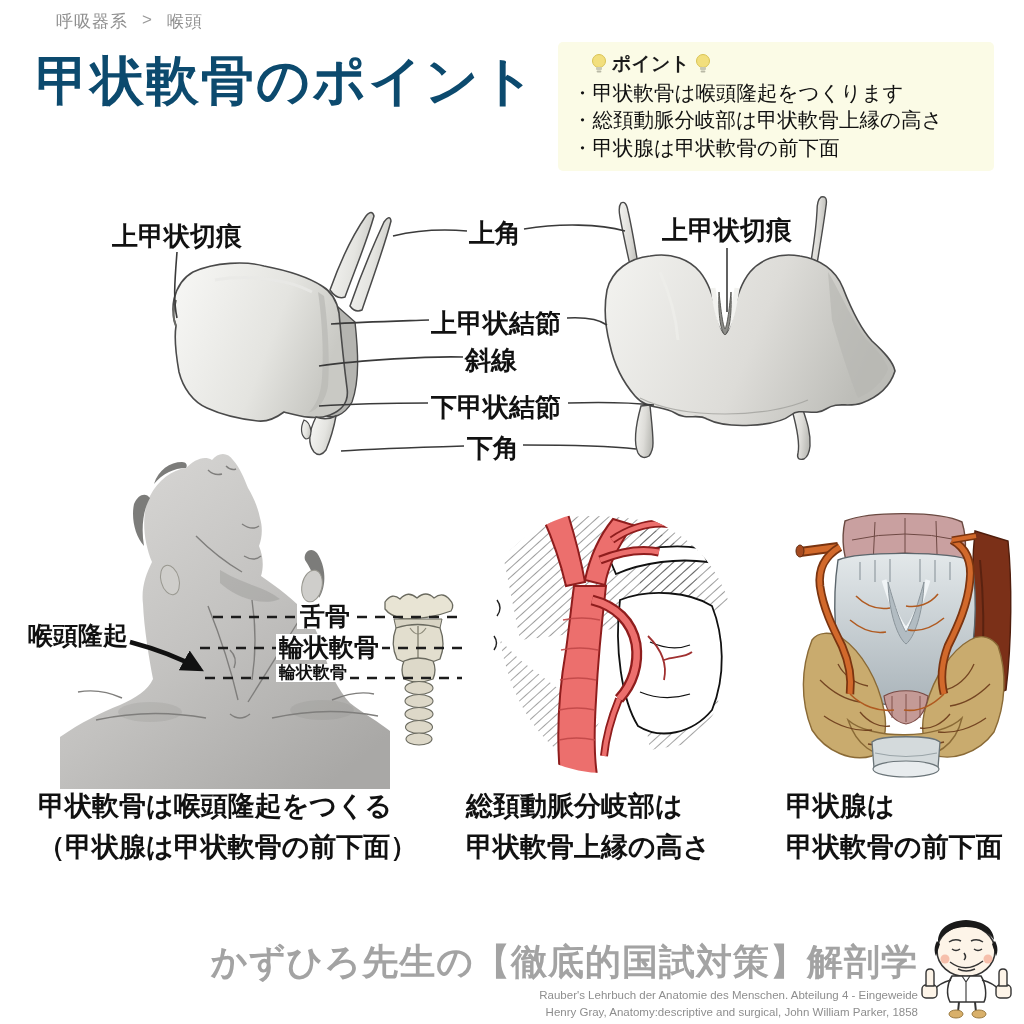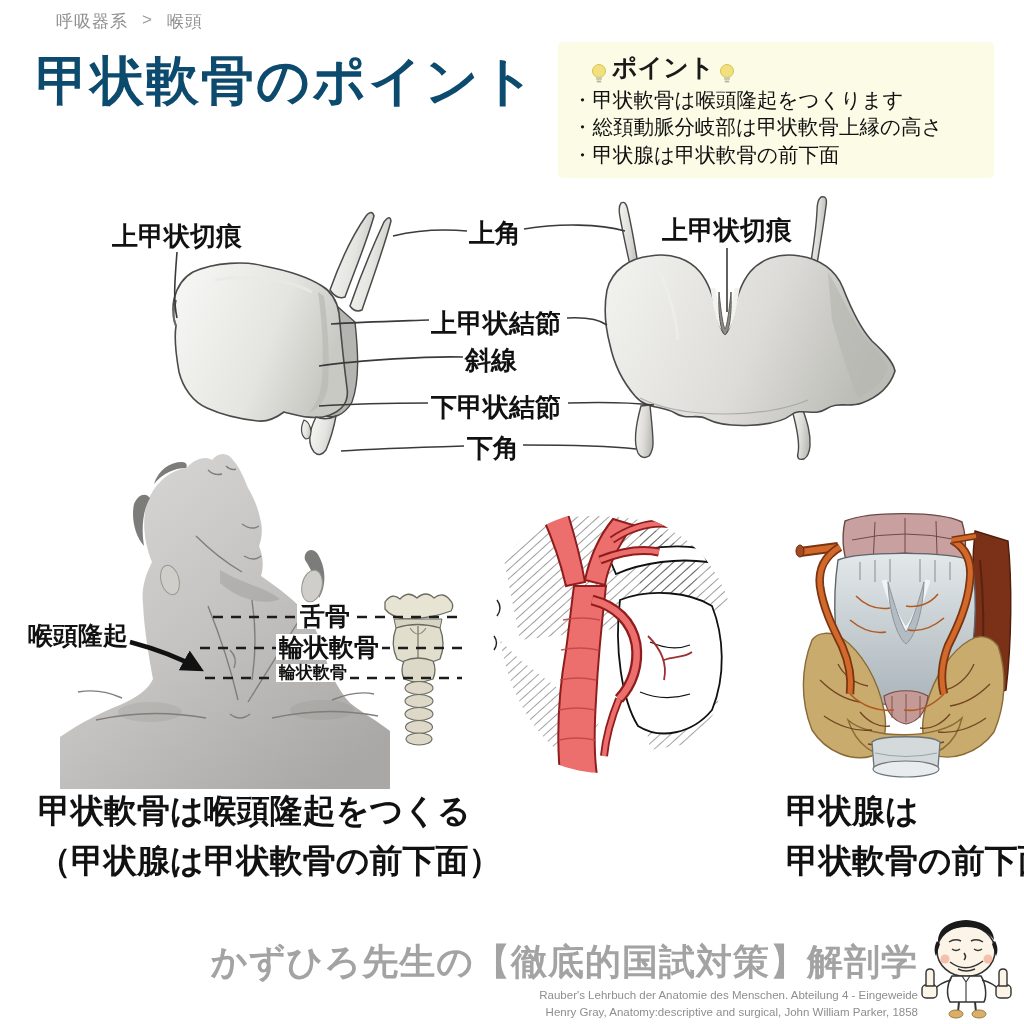--- a/index.html
+++ b/index.html
@@ -10,29 +10,29 @@
   }
   .abs{position:absolute;}
   
   .breadcrumb{left:40px;top:10px;font-size:17px;color:#8f8f8f;letter-spacing:1px;display:flex;gap:14px;padding-left:16px;}
   .breadcrumb .sep{color:#9a9a9a;}
   
   .page-title{left:36px;top:46px;font-size:53px;font-weight:800;letter-spacing:2px;color:#0c4a6e;}
   
   .point-box{left:558px;top:42px;width:436px;box-sizing:border-box;background:#fbfbe6;
     border-radius:5px;padding:9px 12px 10px 14px;}
-  .point-box .hdr{display:flex;align-items:flex-end;gap:4px;font-size:25px;font-weight:700;
+  .point-box .hdr{display:flex;align-items:center;gap:4px;font-size:19px;font-weight:700;
     color:#1a1a1a;margin-left:18px;margin-bottom:2px;}
   .point-box .bullet{font-size:20.5px;line-height:1.33;color:#111;font-weight:500;letter-spacing:0px;}
   .bulb{display:inline-block;width:18px;height:22px;}
   
   .dlabel{font-size:26px;font-weight:600;color:#111;white-space:nowrap;}
   .wbg{background:#fff;padding:0 3px;line-height:1.05;}
   
-  .caption{font-size:33px;font-weight:600;color:#111;line-height:1.5;white-space:nowrap;}
+  .caption{font-size:27px;font-weight:600;color:#111;line-height:1.5;white-space:nowrap;}
   
   .footer-title{top:938px;right:106px;font-size:36px;font-weight:700;color:#a3a3a3;letter-spacing:1px;white-space:nowrap;}
   .footer-refs{top:987px;right:106px;width:640px;text-align:right;font-size:11.5px;color:#8e8e8e;line-height:1.5;}
   svg.art{position:absolute;left:0;top:0;pointer-events:none;}
 </style>
 </head>
 <body>
 
 <div class="page">
 
@@ -364,20 +364,24 @@
 
   <div class="abs dlabel" style="left:28px;top:619px;font-size:25px;">喉頭隆起</div>
   <div class="abs dlabel wbg" style="left:297px;top:603px;font-size:25px;">舌骨</div>
   <div class="abs dlabel wbg" style="left:276px;top:634px;font-size:25px;">輪状軟骨</div>
   <div class="abs dlabel wbg" style="left:276px;top:664px;font-size:17px;">輪状軟骨</div>
 
   <div class="abs caption" style="left:38px;top:786px;">
     <div>甲状軟骨は喉頭隆起をつくる</div>
     <div>（甲状腺は甲状軟骨の前下面）</div>
   </div>
+  <div class="abs caption" style="left:466px;top:786px;">
+    <div>総頚動脈分岐部は</div>
+    <div>甲状軟骨上縁の高さ</div>
+  </div>
   <div class="abs caption" style="left:786px;top:786px;">
     <div>甲状腺は</div>
     <div>甲状軟骨の前下面</div>
   </div>
 
   <div class="abs footer-title">かずひろ先生の【徹底的国試対策】解剖学</div>
   <div class="abs footer-refs">
     <div>Rauber's Lehrbuch der Anatomie des Menschen. Abteilung 4 - Eingeweide</div>
     <div>Henry Gray, Anatomy:descriptive and surgical, John William Parker, 1858</div>
     <div>Johannes Sobotta, Sobotta's Atlas and Text-book of Human Anatomy with English Terminology, 1906</div>

